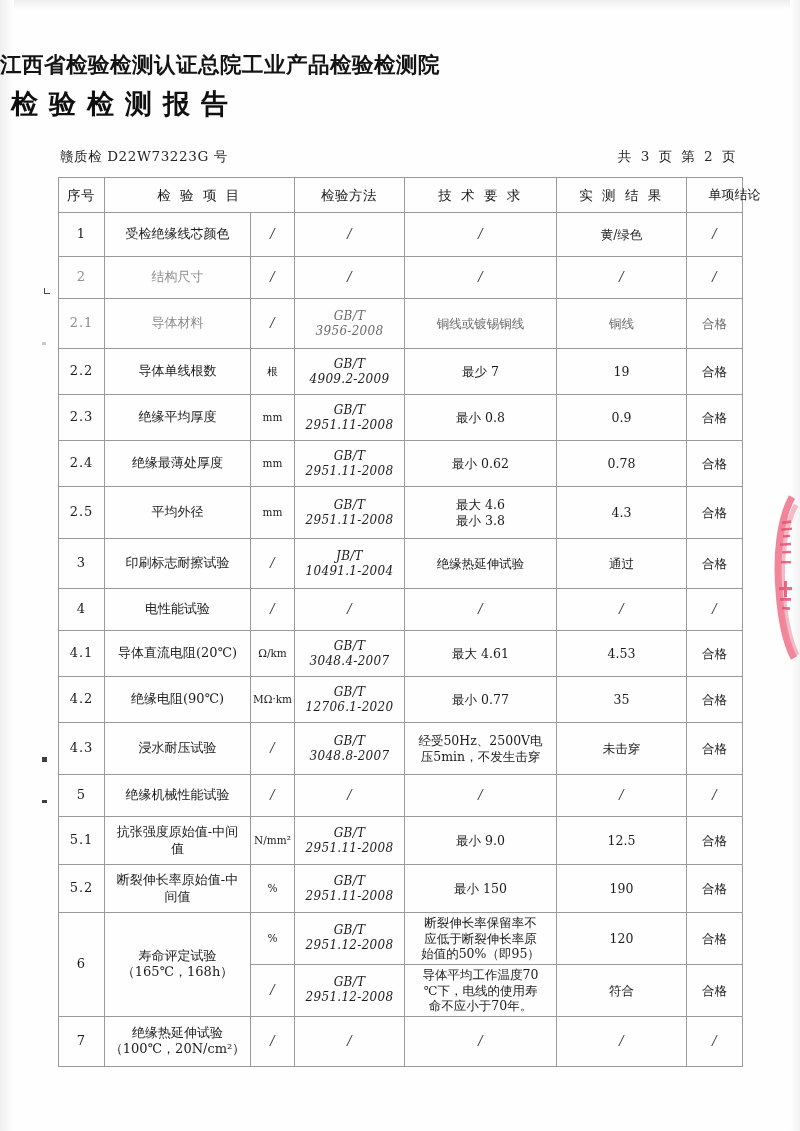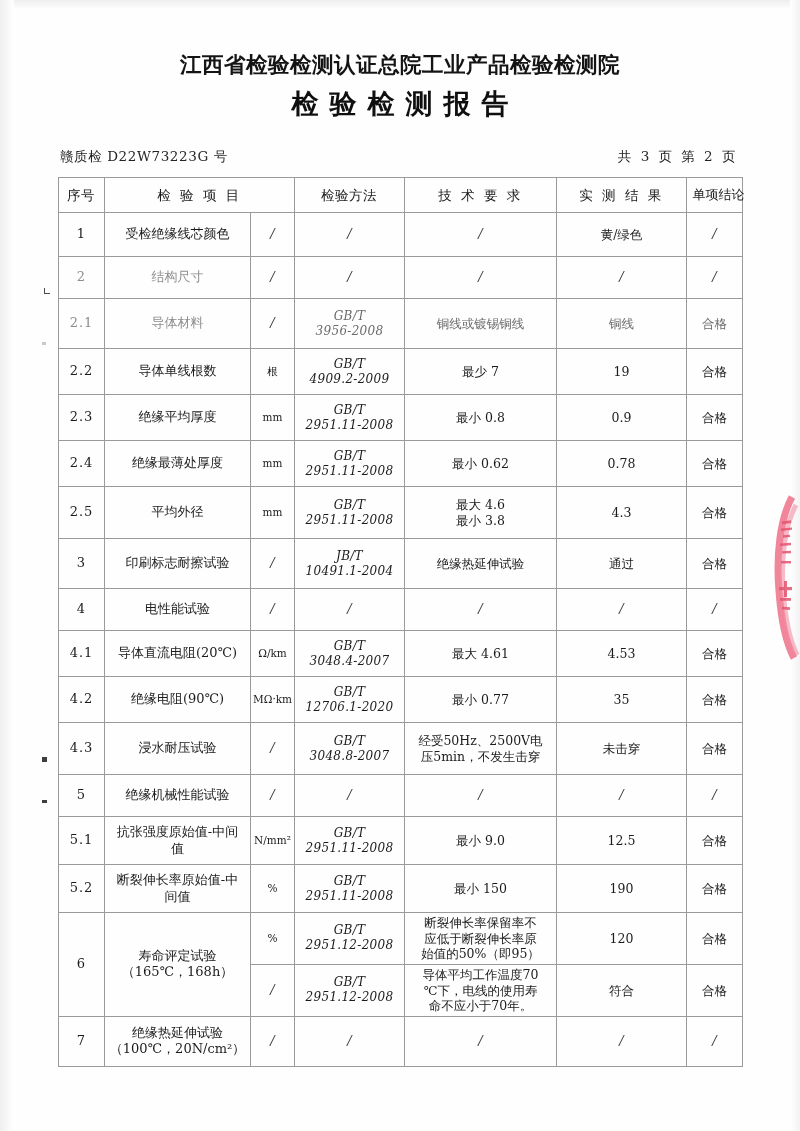--- a/index.html
+++ b/index.html
@@ -23,21 +23,20 @@
     inset: 0;
     background: #fefefe;
   }
 
   
   .doc-header {
     position: absolute;
     top: 52px;
     left: 0;
     width: 800px;
-    text-align: center;
   }
   .org-title {
     font-family: "DejaVu Serif", "Liberation Serif", serif;
     font-weight: bold;
     font-size: 21.5px;
     letter-spacing: 0.5px;
     color: #141414;
     line-height: 1.2;
   }
   .report-title {
@@ -107,21 +106,21 @@
   thead td.tight { letter-spacing: 0.5px; padding-left: 0; }
   thead td.overflow-head {
     letter-spacing: 0px;
     font-size: 13px;
     white-space: nowrap;
     overflow: visible;
     position: relative;
   }
   thead td.overflow-head span {
     position: relative;
-    left: 4px;
+    left: 20px;
   }
 
   td.no      { font-size: 13px; letter-spacing: 1px; }
   td.item    { font-size: 13px; }
   td.unit    { font-size: 10.5px; }
   td.method  { font-size: 12px; letter-spacing: 0.3px; font-style: italic; }
   td.req     { font-size: 12.5px; }
   td.result  { font-size: 12.5px; }
   td.concl   { font-size: 12.5px; }
   td.slash   { font-size: 13px; font-style: italic; color: #3a3a3a; }

